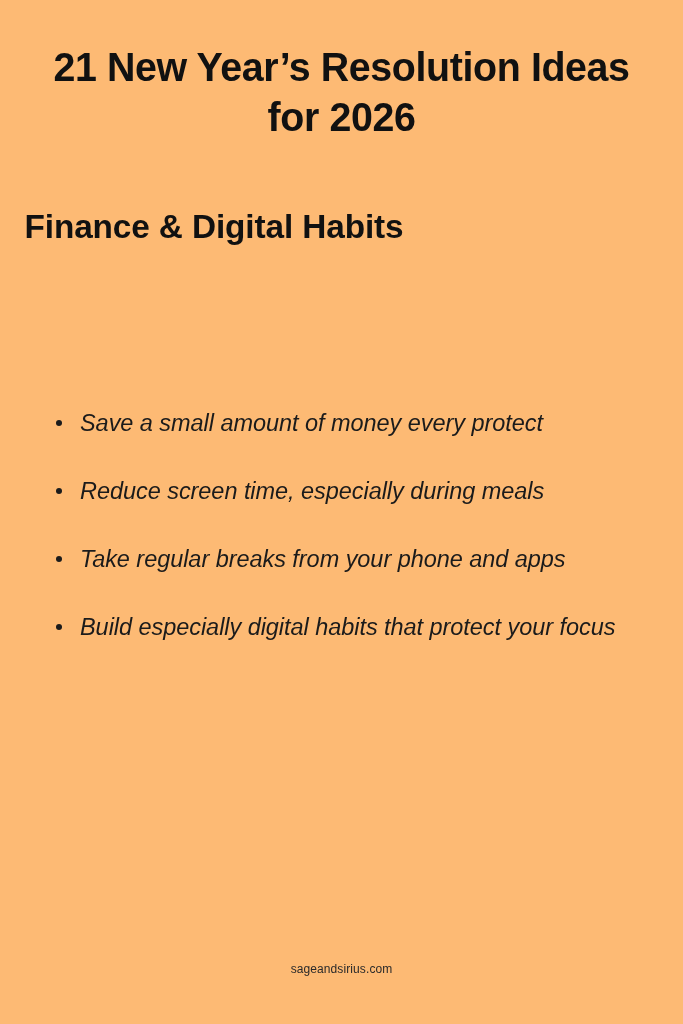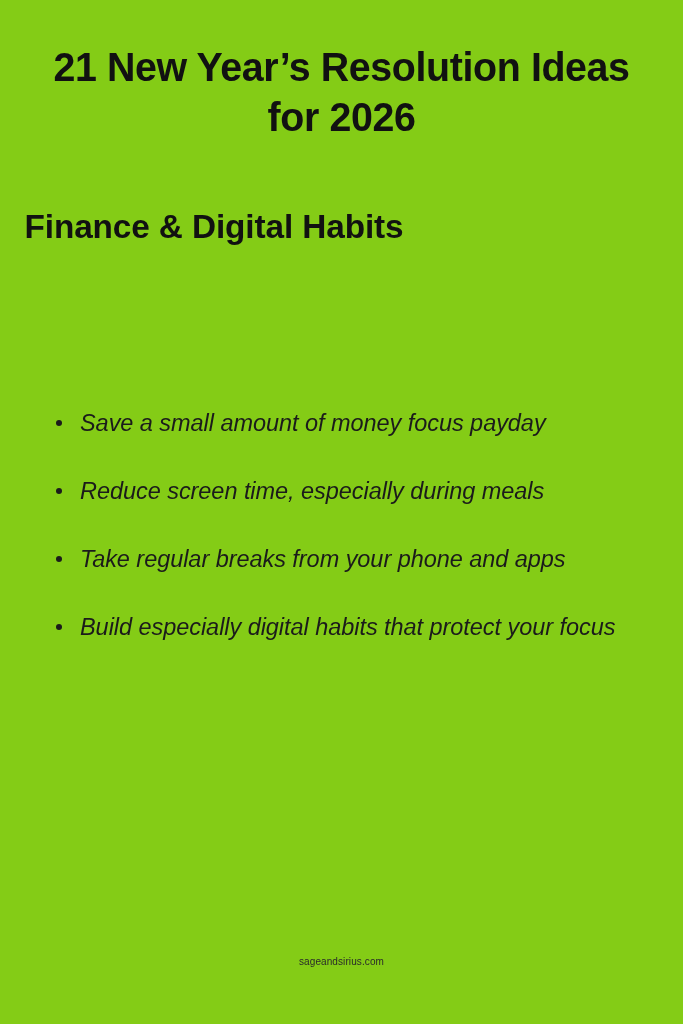--- a/index.html
+++ b/index.html
@@ -12,21 +12,21 @@
     background: #EDDCD5;
     font-family: "Liberation Sans", "DejaVu Sans", sans-serif;
     color: #141414;
     overflow: hidden;
   }
 
   .pin {
     position: relative;
     width: 683px;
     height: 1024px;
-    background: #84cc16;
+    background: #fdba74;
     box-sizing: border-box;
   }
 
   
   .title-block {
     position: absolute;
     top: 42px;
     left: 18px;
     width: 647px;
     text-align: center;
@@ -97,22 +97,22 @@
 
   
   .footer-block {
     position: absolute;
     bottom: 42px;
     left: 0;
     width: 683px;
     text-align: center;
   }
   .footer-text {
-    margin: 14px;
-    font-size: 10px;
+    margin: 4px;
+    font-size: 12px;
     line-height: 1.3;
     font-weight: 400;
     letter-spacing: 0.1px;
     color: #2a2a2a;
   }
 </style>
 </head>
 <body>
 
 <div class="pin">
@@ -122,21 +122,21 @@
   </div>
 
   <div class="subtitle-block">
     <h2 class="subtitle">Finance &amp; Digital Habits</h2>
   </div>
 
   <div class="list-block">
     <ul class="bullets">
       <li>
         <span class="dot"></span>
-        <span>Save a small amount of money focus payday</span>
+        <span>Save a small amount of money every protect</span>
       </li>
       <li>
         <span class="dot"></span>
         <span>Reduce screen time, especially during meals</span>
       </li>
       <li>
         <span class="dot"></span>
         <span>Take regular breaks from your phone and apps</span>
       </li>
       <li>

